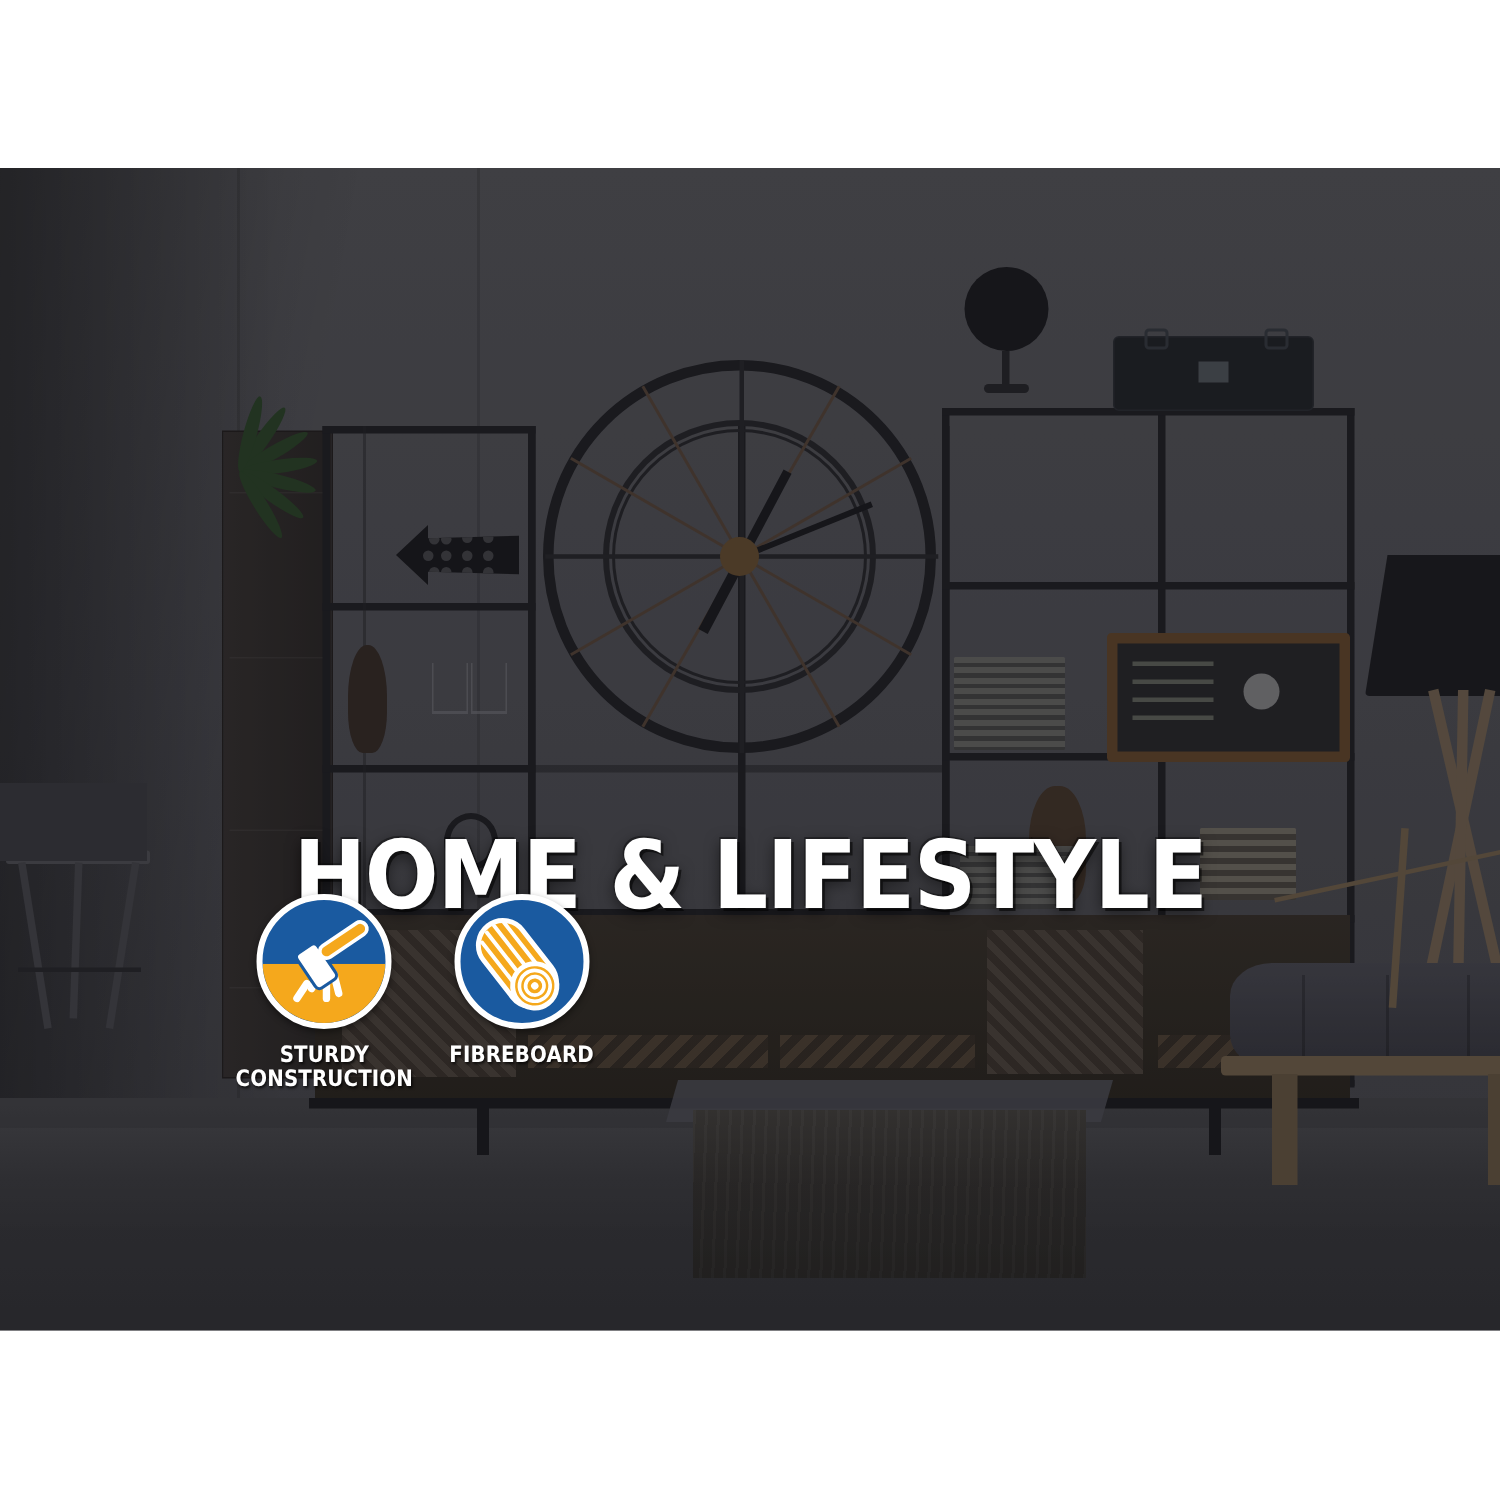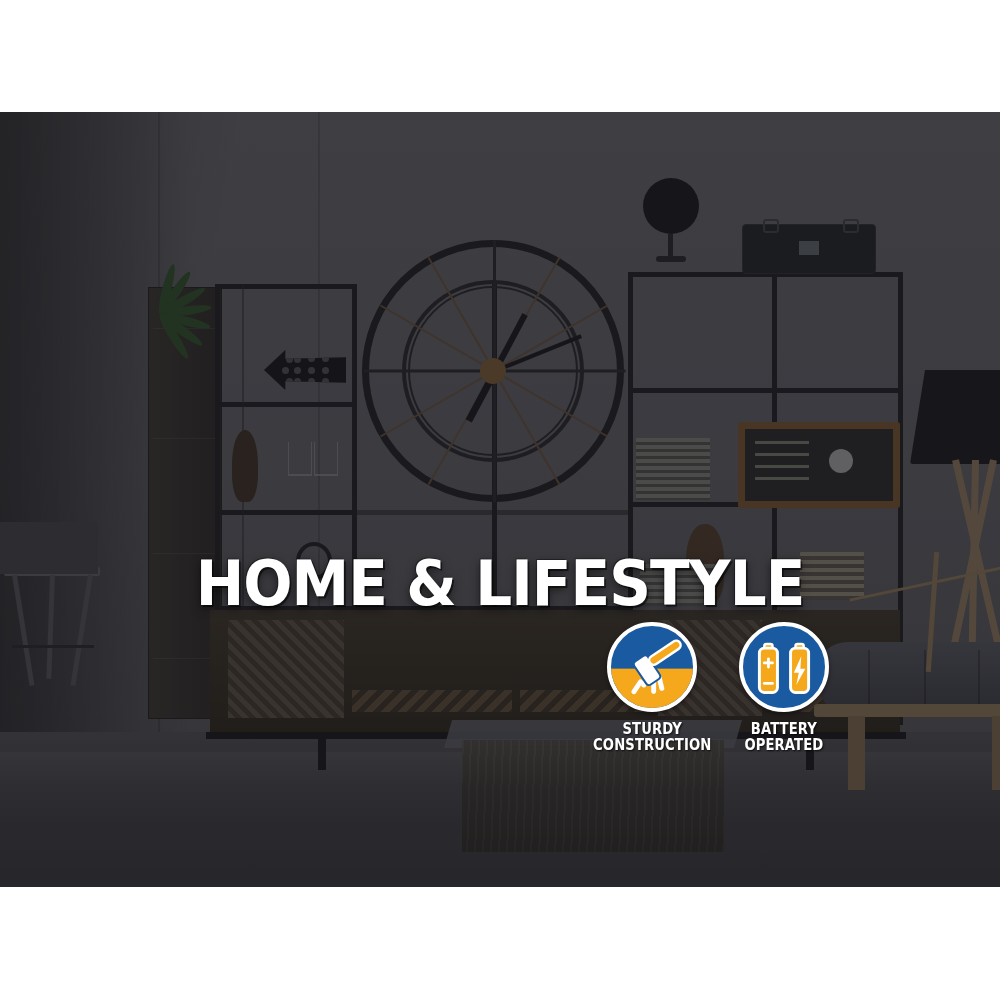--- a/index.html
+++ b/index.html
@@ -101,22 +101,22 @@
     transform:scaleX(.92);
     text-shadow:
        2px 2px 0 rgba(0,0,0,.55),
       -1px -1px 0 rgba(0,0,0,.35),
        0 3px 10px rgba(0,0,0,.55);
     white-space:nowrap;
   }
 
   
   #features{
-    position:absolute;left:150px;top:510px;width:700px;height:170px;
-    display:flex;justify-content:flex-end;align-items:flex-start;
+    position:absolute;left:150px;top:484px;width:700px;height:170px;
+    display:flex;justify-content:flex-start;align-items:flex-start;
   }
   .feature{width:132px;display:flex;flex-direction:column;align-items:center;}
   .badge{
     width:82px;height:82px;border-radius:50%;
     background:#1a5aa0;border:4px solid #ffffff;
     box-shadow:0 2px 5px rgba(0,0,0,.45);
     position:relative;overflow:hidden;flex:0 0 auto;
   }
   .badge svg{position:absolute;left:0;top:0;width:100%;height:100%;display:block;}
   .feat-label{
@@ -344,40 +344,40 @@
             <g transform="rotate(-34 50 45)">
               <rect x="30" y="32" width="20" height="34" rx="4" fill="#ffffff" stroke="#1a5aa0" stroke-width="2.5"></rect>
               <rect x="48" y="38" width="44" height="11" rx="5.5" fill="#f5a81c" stroke="#ffffff" stroke-width="3"></rect>
             </g>
           </svg>
         </div>
         <div class="feat-label">STURDY
 CONSTRUCTION</div>
       </div>
 
-
-
       <div class="feature">
         <div class="badge">
           <svg viewBox="0 0 100 100" aria-hidden="true">
-            <g>
-              <rect x="26" y="22" width="10" height="7" rx="2.5" fill="#f5a81c" stroke="#ffffff" stroke-width="3"></rect>
-              <rect x="20" y="27" width="22" height="54" rx="6" fill="#f5a81c" stroke="#ffffff" stroke-width="3.6"></rect>
-              <line x1="31" y1="40" x2="31" y2="50" stroke="#ffffff" stroke-width="3.4" stroke-linecap="round"></line>
-              <line x1="26" y1="45" x2="36" y2="45" stroke="#ffffff" stroke-width="3.4" stroke-linecap="round"></line>
-              <line x1="26" y1="70" x2="36" y2="70" stroke="#ffffff" stroke-width="3.4" stroke-linecap="round"></line>
-            </g>
-            <g>
-              <rect x="64" y="22" width="10" height="7" rx="2.5" fill="#f5a81c" stroke="#ffffff" stroke-width="3"></rect>
-              <rect x="58" y="27" width="22" height="54" rx="6" fill="#f5a81c" stroke="#ffffff" stroke-width="3.6"></rect>
-              <polygon points="71,37 62,57 68,57 65,72 76,52 70,52" fill="#ffffff"></polygon>
+            <g transform="rotate(-38 50 50)">
+              <rect x="26" y="10" width="40" height="78" rx="20" fill="#f5a81c" stroke="#ffffff" stroke-width="4"></rect>
+              <g stroke="#ffffff" stroke-width="3.2" fill="none" stroke-linecap="round">
+                <path d="M34 18 L34 64"></path>
+                  <path d="M42 14 L42 62"></path>
+                <path d="M50 13 L50 60"></path>
+                  <path d="M58 16 L58 62"></path>
+              </g>
+              <circle cx="46" cy="72" r="18" fill="#f5a81c" stroke="#ffffff" stroke-width="4"></circle>
+              <circle cx="46" cy="72" r="12.5" fill="none" stroke="#ffffff" stroke-width="3"></circle>
+              <circle cx="46" cy="72" r="7.5" fill="none" stroke="#ffffff" stroke-width="3"></circle>
+              <circle cx="46" cy="72" r="3" fill="#ffffff"></circle>
             </g>
           </svg>
         </div>
-        <div class="feat-label">BATTERY
-OPERATED</div>
+        <div class="feat-label">FIBREBOARD</div>
       </div>
+
+
 
 
     </div>
 
   </div>
 </div>
 
 </body></html>

